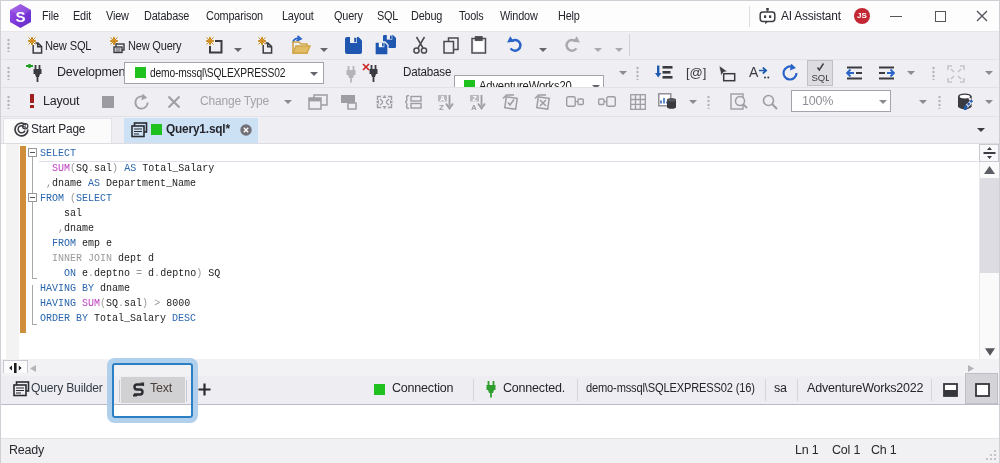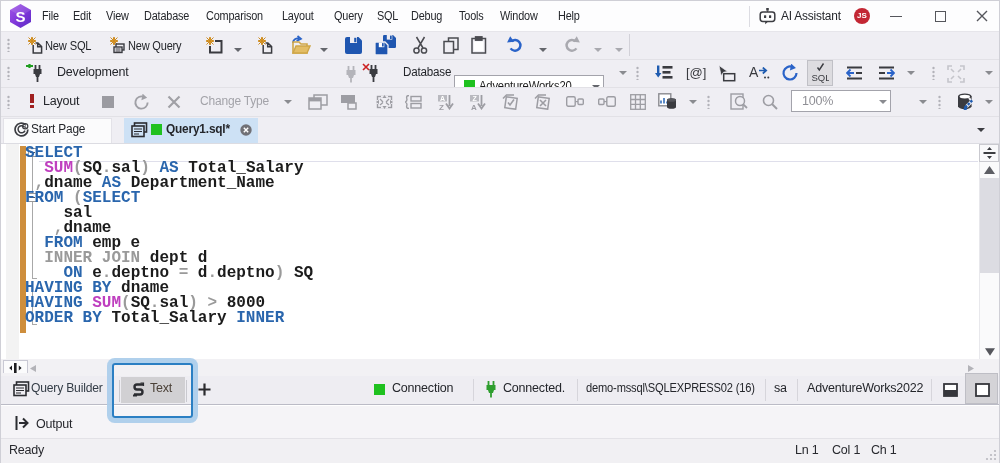--- a/index.html
+++ b/index.html
@@ -154,20 +154,25 @@
         <circle cx="1.5" cy="14" r="1.2" fill="#b2b2b9"></circle>
       </svg>
   <svg class="abs" style="left:25px;top:5px;" width="17" height="19" viewBox="0 0 17 19">
     <path d="M3.5 0 L3.5 4 M0 2 L7 2" stroke="#1f9e1f" stroke-width="2.2"></path>
     <path d="M9.5 1 L9.5 5 M13.5 1 L13.5 5" stroke="#3a3b40" stroke-width="1.8"></path>
     <rect x="7.5" y="5" width="8" height="5" fill="#3a3b40"></rect>
     <path d="M9 10 L14 10 L13 13 L10 13 Z" fill="#3a3b40"></path>
     <rect x="10.6" y="13" width="1.8" height="5" fill="#3a3b40"></rect>
   </svg>
   <div class="lbl" style="left:56px;top:6px;">Development</div>
+  <div class="combo" style="left:123px;top:3px;width:200px;height:22px;">
+    <div class="gsq" style="left:10px;top:4px;"></div>
+    <div class="cbtext" style="left:25px;transform:scaleX(0.82);">demo-mssql\SQLEXPRESS02</div>
+    <div class="dd" style="left:185px;top:9px;"></div>
+  </div>
   <svg class="abs" style="left:344px;top:6px;" width="13" height="18" viewBox="0 0 13 18">
     <path d="M3.5 1 L3.5 5 M8.5 1 L8.5 5" stroke="#b4b4ba" stroke-width="1.8"></path>
     <rect x="1.5" y="5" width="9" height="5" fill="#b4b4ba"></rect>
     <path d="M3 10 L9 10 L8 13 L4 13 Z" fill="#b4b4ba"></path>
     <rect x="5.1" y="13" width="1.8" height="4.5" fill="#b4b4ba"></rect>
   </svg>
   <svg class="abs" style="left:361px;top:4px;" width="17" height="20" viewBox="0 0 17 20">
     <path d="M1 1 L7 7 M7 1 L1 7" stroke="#cc2222" stroke-width="1.6"></path>
     <path d="M9.5 2 L9.5 6 M13.5 2 L13.5 6" stroke="#3a3b40" stroke-width="1.8"></path>
     <rect x="7.5" y="6" width="8" height="5" fill="#3a3b40"></rect>
@@ -392,32 +397,32 @@
   <div class="abs" style="left:19px;top:2px;width:6px;height:187px;background:#ce8e3c;"></div>
   <div class="abs" style="left:27px;top:4px;width:9px;height:9px;background:#fff;border:1px solid #989898;"></div>
   <div class="abs" style="left:29px;top:8px;width:5px;height:1px;background:#555;"></div>
   <div class="abs" style="left:27px;top:49px;width:9px;height:9px;background:#fff;border:1px solid #989898;"></div>
   <div class="abs" style="left:29px;top:53px;width:5px;height:1px;background:#555;"></div>
   <div class="abs" style="left:31px;top:13px;width:1px;height:36px;background:#a8a8a8;"></div>
   <div class="abs" style="left:31px;top:58px;width:1px;height:76px;background:#a8a8a8;"></div>
   <div class="abs" style="left:31px;top:134px;width:5px;height:1px;background:#a8a8a8;"></div>
   <div class="abs" style="left:31px;top:141px;width:1px;height:39px;background:#a8a8a8;"></div>
   <div class="abs" style="left:31px;top:180px;width:5px;height:1px;background:#a8a8a8;"></div>
-  <pre id="code" style="position:absolute;left:24px;top:2px;font-family:'Liberation Mono',monospace;font-size:16px;line-height:15px;font-weight:bold;color:#1c1c1c;"><span class="kw">SELECT</span>
+  <pre id="code" style="position:absolute;left:39px;top:2px;font-family:'Liberation Mono',monospace;font-size:10px;line-height:15px;font-weight:normal;color:#1c1c1c;"><span class="kw">SELECT</span>
   <span class="fn">SUM</span><span class="gy">(</span>SQ<span class="gy">.</span>sal<span class="gy">)</span> <span class="kw">AS</span> Total_Salary
  <span class="gy">,</span>dname <span class="kw">AS</span> Department_Name
 <span class="kw">FROM</span> <span class="gy">(</span><span class="kw">SELECT</span>
     sal
    <span class="gy">,</span>dname
   <span class="kw">FROM</span> emp e
   <span class="gy">INNER JOIN</span> dept d
     <span class="kw">ON</span> e<span class="gy">.</span>deptno <span class="gy">=</span> d<span class="gy">.</span>deptno<span class="gy">)</span> SQ
 <span class="kw">HAVING BY</span> dname
 <span class="kw">HAVING</span> <span class="fn">SUM</span><span class="gy">(</span>SQ<span class="gy">.</span>sal<span class="gy">)</span> <span class="gy">&gt;</span> 8000
-<span class="kw">ORDER BY</span> Total_Salary <span class="kw">INNER</span></pre>
+<span class="kw">ORDER BY</span> Total_Salary <span class="kw">DESC</span></pre>
   <div class="abs" style="left:978px;top:0;width:20px;height:18px;background:#f8f8fa;border:1px solid #c9c9cf;"></div>
   <svg class="abs" style="left:982px;top:3px;" width="13" height="12" viewBox="0 0 13 12">
     <path d="M6.5 0 L9 3 L4 3 Z M6.5 12 L4 9 L9 9 Z" fill="#3c3d42"></path>
     <rect x="0.5" y="5" width="12" height="2" fill="#3c3d42"></rect>
   </svg>
   <div class="abs" style="left:978px;top:18px;width:20px;height:198px;background:#fafafb;border-left:1px solid #e8e8ec;"></div>
   <svg class="abs" style="left:983px;top:22px;" width="11" height="8" viewBox="0 0 11 8">
         <path d="M5.5 0 L11 8 L0 8 Z" fill="#5d5e64"></path>
       </svg>
   <div class="abs" style="left:979px;top:34px;width:19px;height:95px;background:#dcdce2;"></div>
@@ -480,27 +485,20 @@
   <svg class="abs" style="left:942px;top:10px;" width="15" height="14" viewBox="0 0 15 14">
     <rect x="1" y="1" width="13" height="12" fill="#fff" stroke="#35363b" stroke-width="1.8"></rect>
     <rect x="1" y="7" width="13" height="6" fill="#35363b"></rect>
   </svg>
   <div class="abs" style="left:964px;top:0;width:33px;height:31px;background:#d4d3d7;border:1px solid #bebec5;"></div>
   <svg class="abs" style="left:974px;top:10px;" width="15" height="14" viewBox="0 0 15 14">
     <rect x="1" y="1" width="13" height="12" fill="#fff" stroke="#35363b" stroke-width="1.8"></rect>
   </svg>
 </div>
 
-<div id="outrow" class="abs" style="left:0;top:405px;width:998px;height:32px;background:#f5f4f7;">
-  <svg class="abs" style="left:14px;top:10px;" width="17" height="14" viewBox="0 0 17 14">
-    <rect x="0.5" y="0" width="2" height="14" fill="#2b2c31"></rect>
-    <path d="M4 7 h8 M8 2.5 L12.5 7 L8 11.5" fill="none" stroke="#2b2c31" stroke-width="2"></path>
-  </svg>
-  <div class="lbl" style="left:35px;top:11px;color:#26272c;">Output</div>
-</div>
 
 <div id="status" class="abs" style="left:0;top:437px;width:998px;height:25px;background:#f1f0f3;border-top:1px solid #e3e2e7;">
   <div class="lbl" style="left:8px;top:4px;color:#28292e;">Ready</div>
   <div class="lbl" style="left:794px;top:4px;color:#28292e;">Ln 1</div>
   <div class="lbl" style="left:831px;top:4px;color:#28292e;">Col 1</div>
   <div class="lbl" style="left:870px;top:4px;color:#28292e;">Ch 1</div>
   <svg class="abs" style="left:984px;top:10px;" width="12" height="12" viewBox="0 0 12 12">
     <g fill="#b9b9bf">
           <circle cx="10" cy="2" r="1.1"></circle>
           <circle cx="10" cy="6" r="1.1"></circle>

